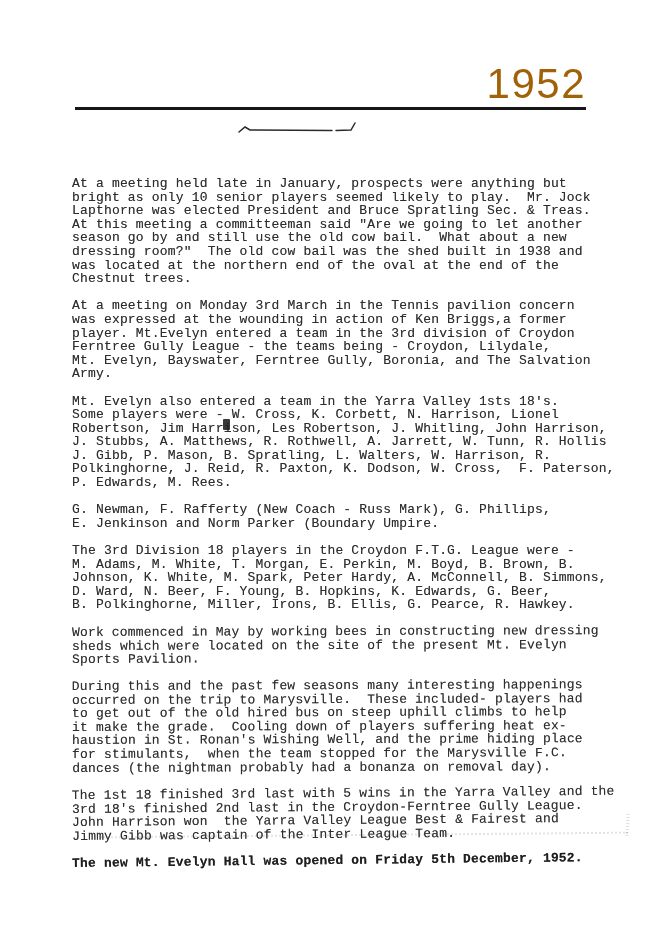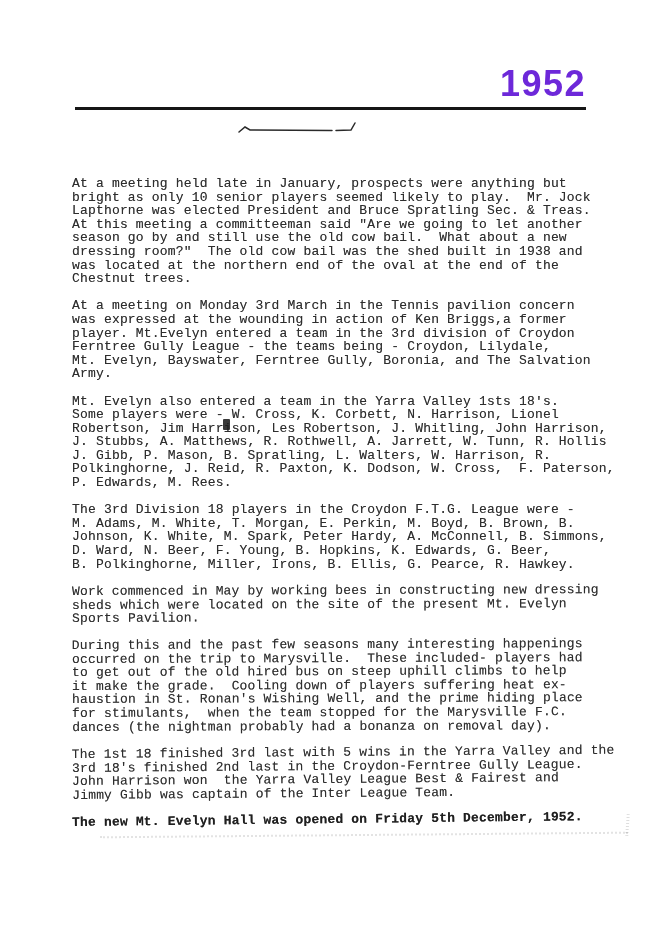--- a/index.html
+++ b/index.html
@@ -11,24 +11,24 @@
   .page {
     position: relative;
     width: 662px; height: 936px;
     background: #ffffff;
     overflow: hidden;
   }
   .year-label {
     position: absolute;
     top: 68px; right: 76px;
     font-family: "Liberation Sans", sans-serif;
-    font-weight: bold;
-    font-size: 36px;
+    font-weight: normal;
+    font-size: 42px;
     line-height: 31px;
-    color: #6d28d9;
+    color: #a16207;
     letter-spacing: 1.5px;
   }
   .header-rule {
     position: absolute;
     left: 75px; top: 107px;
     width: 511px; height: 3px;
     background: #161616;
   }
   .doc-body {
     position: absolute;
@@ -111,20 +111,22 @@
 Ferntree Gully League - the teams being - Croydon, Lilydale,
 Mt. Evelyn, Bayswater, Ferntree Gully, Boronia, and The Salvation
 Army.</div>
     <div class="para">Mt. Evelyn also entered a team in the Yarra Valley 1sts 18's.
 Some players were - W. Cross, K. Corbett, N. Harrison, Lionel
 Robertson, Jim Harrison, Les Robertson, J. Whitling, John Harrison,
 J. Stubbs, A. Matthews, R. Rothwell, A. Jarrett, W. Tunn, R. Hollis
 J. Gibb, P. Mason, B. Spratling, L. Walters, W. Harrison, R.
 Polkinghorne, J. Reid, R. Paxton, K. Dodson, W. Cross,  F. Paterson,
 P. Edwards, M. Rees.</div>
+    <div class="para">G. Newman, F. Rafferty (New Coach - Russ Mark), G. Phillips,
+E. Jenkinson and Norm Parker (Boundary Umpire.</div>
     <div class="para">The 3rd Division 18 players in the Croydon F.T.G. League were -
 M. Adams, M. White, T. Morgan, E. Perkin, M. Boyd, B. Brown, B.
 Johnson, K. White, M. Spark, Peter Hardy, A. McConnell, B. Simmons,
 D. Ward, N. Beer, F. Young, B. Hopkins, K. Edwards, G. Beer,
 B. Polkinghorne, Miller, Irons, B. Ellis, G. Pearce, R. Hawkey.</div>
     <div class="para tilt-a">Work commenced in May by working bees in constructing new dressing
 sheds which were located on the site of the present Mt. Evelyn
 Sports Pavilion.</div>
     <div class="para tilt-a">During this and the past few seasons many interesting happenings
 occurred on the trip to Marysville.  These included- players had

